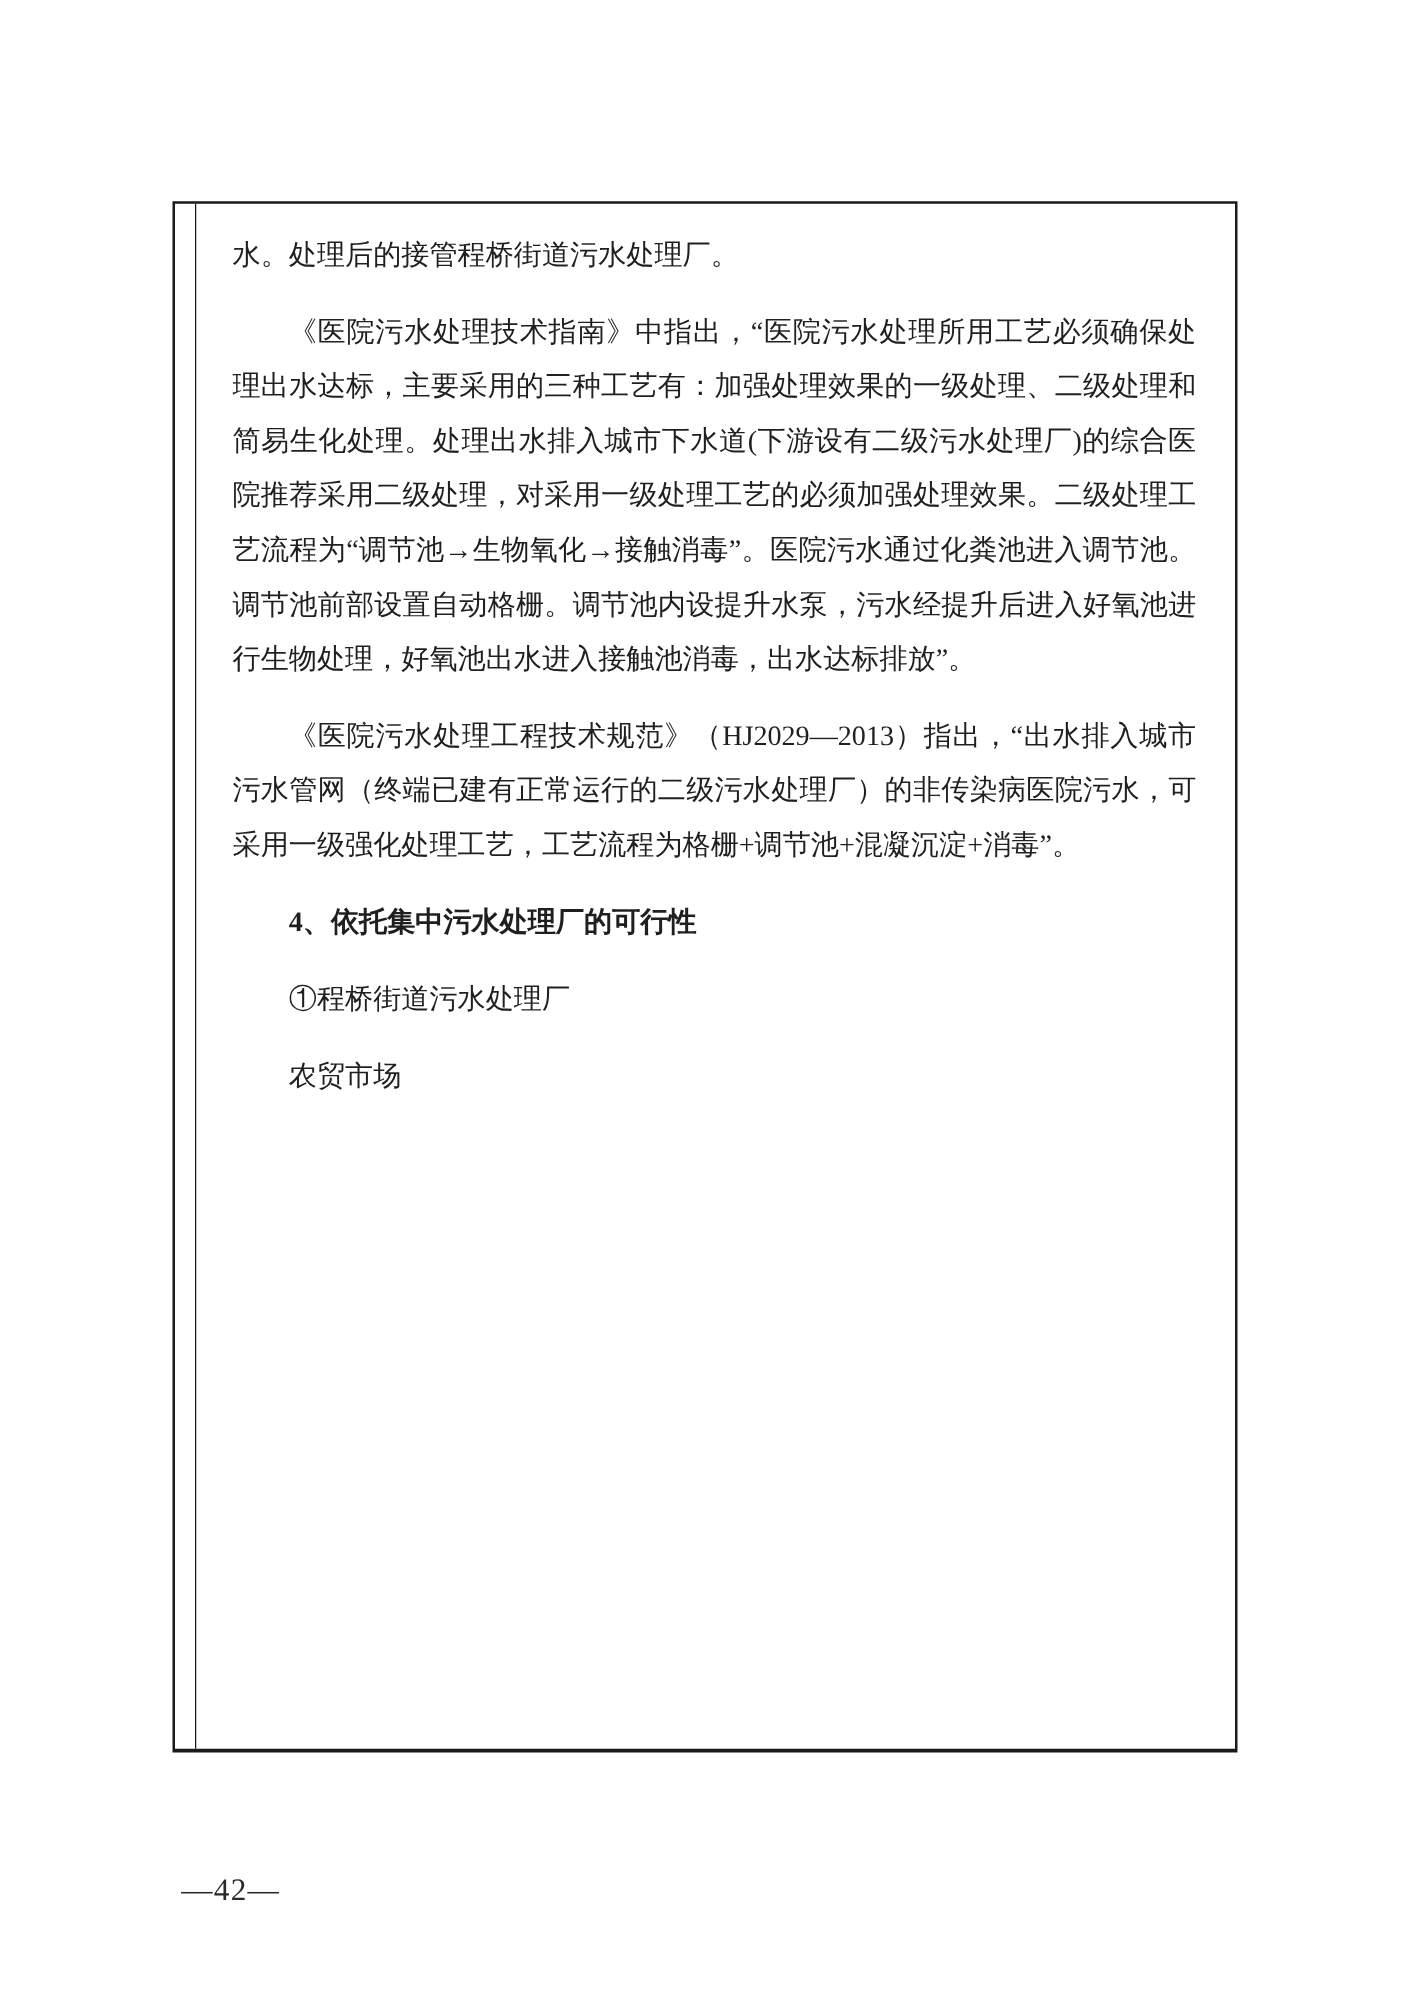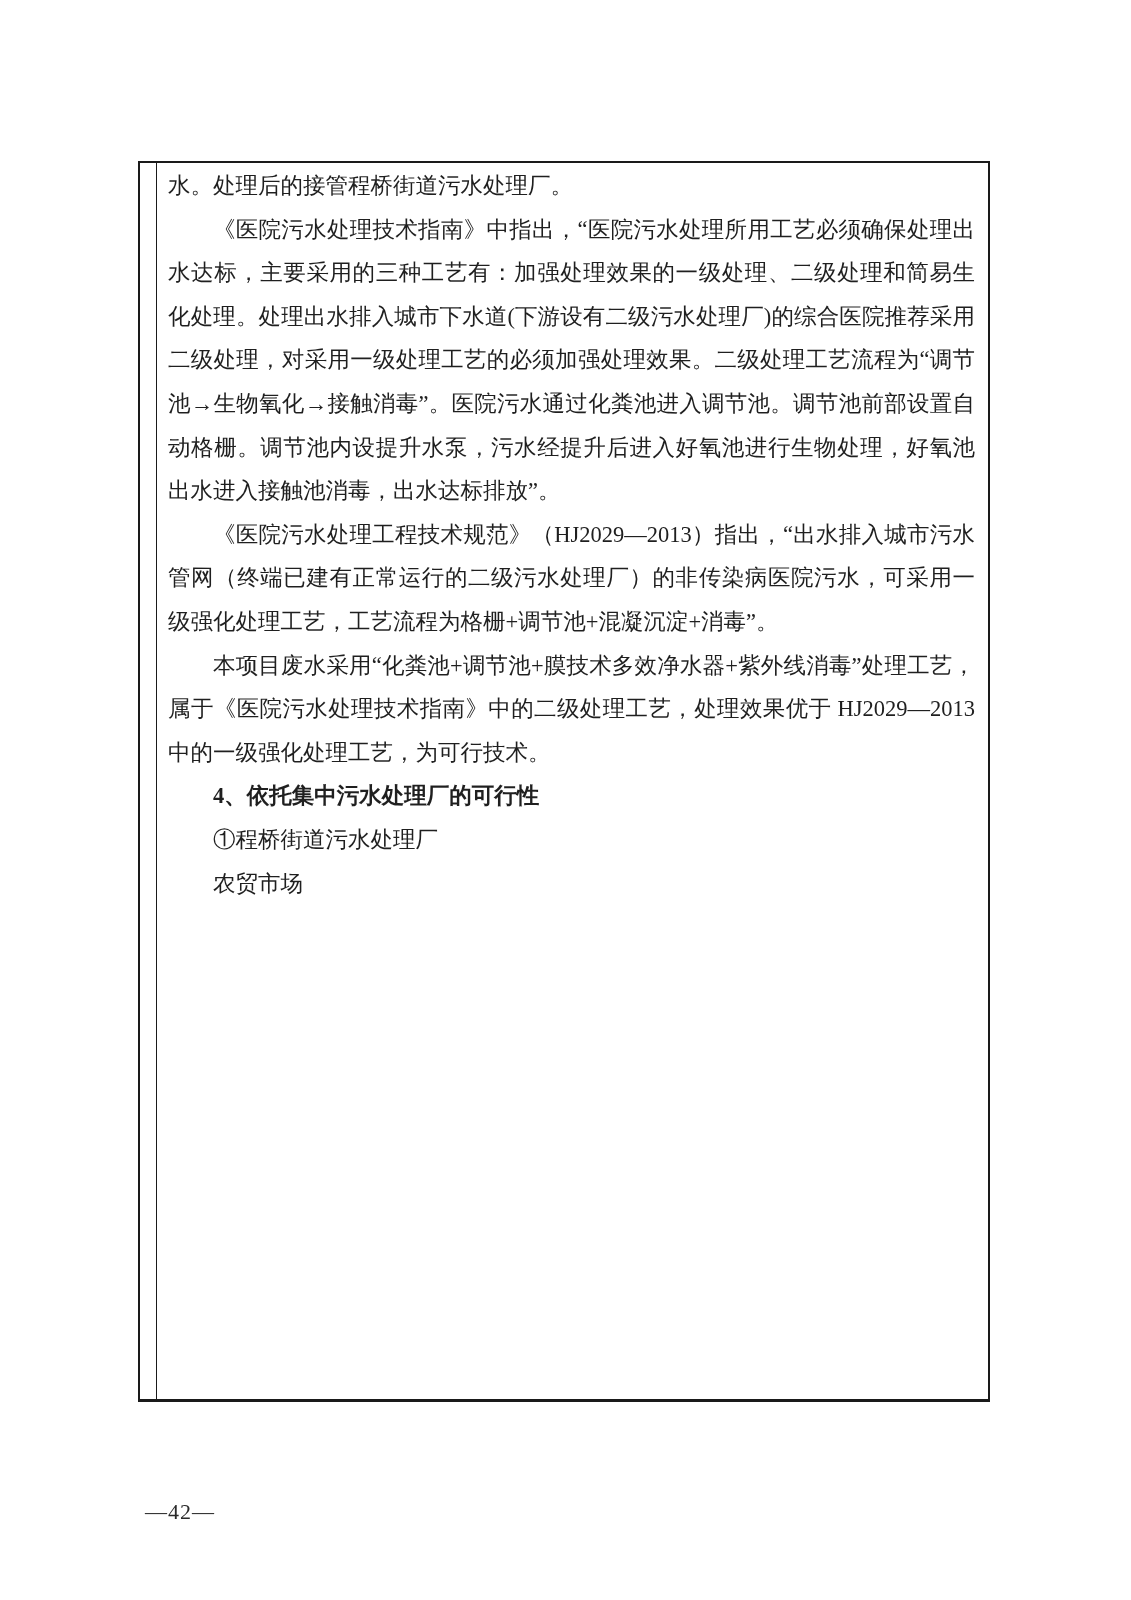--- a/index.html
+++ b/index.html
@@ -33,21 +33,21 @@
     width: 16px;
     border-right: 1px solid #1a1a1a;
     flex: 0 0 16px;
   }
   .text-cell {
     flex: 1;
     padding: 1px 13px 0 11px;
     overflow: hidden;
   }
   .text-cell p {
-    margin: 0;
+    margin: 18px;
     font-size: 22.5px;
     line-height: 43.6px;
     color: #1f1f1f;
     text-align: justify;
     text-justify: inter-ideograph;
     word-break: break-all;
   }
   .para-indent {
     text-indent: 2em;
     font-family: Liberation Serif, serif;
@@ -56,37 +56,36 @@
     text-indent: 0;
   }
   .para-heading {
     text-indent: 2em;
     font-weight: bold;
   }
   .page-number {
     position: absolute;
     left: 145px;
     top: 1499px;
-    font-size: 22px;
+    font-size: 25px;
     color: #2a2a2a;
     letter-spacing: 1px;
   }
 </style>
 </head>
 <body>
 
 <div class="page">
 
   <div class="content-table">
     <div class="gutter-column"></div>
     <div class="text-cell">
       <p class="para-continuation">水。处理后的接管程桥街道污水处理厂。</p>
       <p class="para-indent">《医院污水处理技术指南》中指出，“医院污水处理所用工艺必须确保处理出水达标，主要采用的三种工艺有：加强处理效果的一级处理、二级处理和简易生化处理。处理出水排入城市下水道(下游设有二级污水处理厂)的综合医院推荐采用二级处理，对采用一级处理工艺的必须加强处理效果。二级处理工艺流程为“调节池→生物氧化→接触消毒”。医院污水通过化粪池进入调节池。调节池前部设置自动格栅。调节池内设提升水泵，污水经提升后进入好氧池进行生物处理，好氧池出水进入接触池消毒，出水达标排放”。</p>
       <p class="para-indent">《医院污水处理工程技术规范》（HJ2029—2013）指出，“出水排入城市污水管网（终端已建有正常运行的二级污水处理厂）的非传染病医院污水，可采用一级强化处理工艺，工艺流程为格栅+调节池+混凝沉淀+消毒”。</p>
-      <p class="para-indent">本项目废水采用“化粪池+调节池+膜技术多效净水器+紫外线消毒”处理工艺，属于《医院污水处理技术指南》中的二级处理工艺，处理效果优于 HJ2029—2013 中的一级强化处理工艺，为可行技术。</p>
       <p class="para-heading">4、依托集中污水处理厂的可行性</p>
       <p class="para-indent">①程桥街道污水处理厂</p>
       <p class="para-indent">农贸市场</p>
     </div>
   </div>
 
   <div class="page-number">—42—</div>
 
 </div>
 

